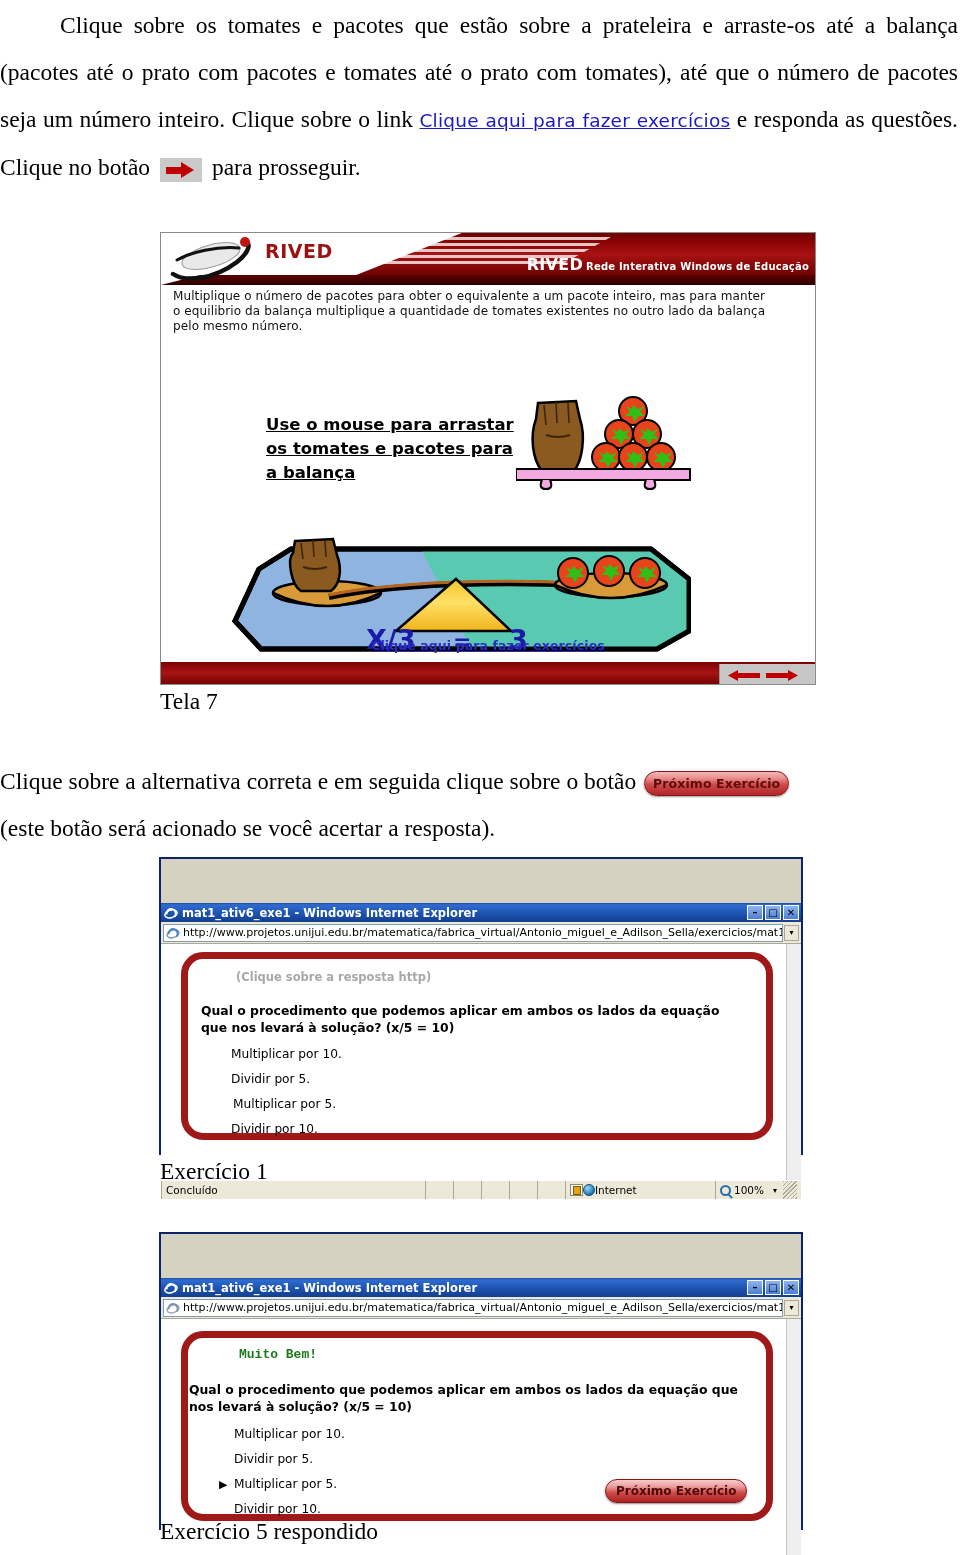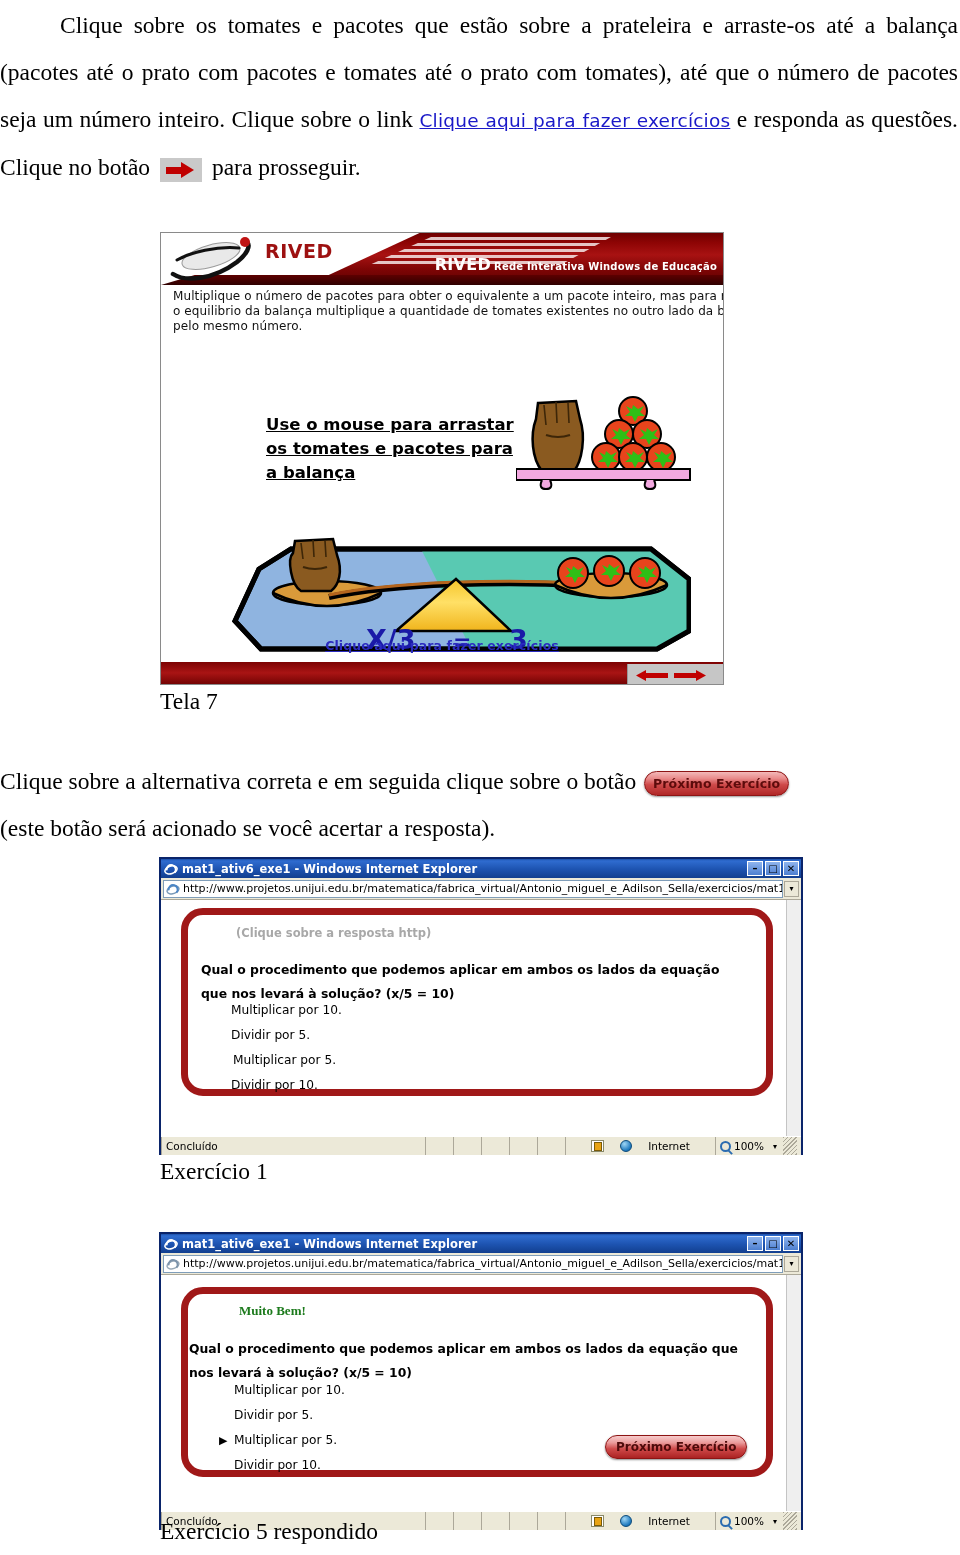--- a/index.html
+++ b/index.html
@@ -77,21 +77,21 @@
   .caption {
     position:absolute;
     font-family:Liberation Serif, serif;
     font-size:23.5px;
     color:#000;
   }
 
   
   #rived-panel{
     position:absolute; left:160px; top:232px;
-    width:564px; height:453px;
+    width:656px; height:453px;
     border:1px solid #8a8a8a;
     background:#ffffff;
     overflow:hidden;
   }
   .rived-header{
     position:relative; height:52px; width:100%;
     background:#ffffff;
     overflow:hidden;
   }
   .rived-header .redmass{
@@ -174,20 +174,21 @@
     border:2px solid #0a246a;
     background:#d6d2c2;
     font-family:"DejaVu Sans", sans-serif;
   }
   .ie-titlebar{
     height:19px;
     background:linear-gradient(to bottom,#1b4fa8 0%,#2f6cd0 10%,#1d53b0 55%,#123f8f 100%);
     display:flex; align-items:center; color:#fff;
     font-size:11.5px; font-weight:bold;
     padding-left:3px;
+    margin-top:44px;
   }
   .ie-title-text{ margin-left:4px; white-space:nowrap; }
   .ie-wbtns{ margin-left:auto; display:flex; gap:2px; padding-right:2px; }
   .ie-wbtn{
     width:16px; height:15px;
     background:linear-gradient(to bottom,#8fb4ee,#4d7fd0);
     border:1px solid #ffffff;
     color:#000; font-size:10px; font-weight:bold;
     display:flex; align-items:center; justify-content:center;
     line-height:1;
@@ -217,21 +218,21 @@
   }
   .ie-status{
     height:19px; background:#ece9d8;
     border-top:1px solid #fff;
     display:flex; align-items:center;
     font-size:10.5px; color:#000;
   }
   .st-cell{ border-left:1px solid #aca899; height:100%; display:flex; align-items:center; padding:0 4px; }
   .st-first{ flex:1 1 auto; padding-left:4px; }
   .st-blank{ width:28px; }
-  .st-zone{ width:150px; gap:16px;justify-content:center; }
+  .st-zone{ width:150px; gap:0; }
   .st-zoom{ width:86px; gap:3px; justify-content:flex-start; }
   .globe{
     width:12px;height:12px;border-radius:50%;
     background:radial-gradient(circle at 35% 30%,#9fd6f5,#1d78bd 70%,#125a93);
     border:1px solid #0c4a7a; flex:0 0 auto;
   }
   .seclock{
     width:13px;height:12px;background:#fff;border:1px solid #8a8a6a;
     position:relative; flex:0 0 auto;
   }
@@ -260,27 +261,27 @@
     border-radius:22px;
     background:#fff;
   }
   .quiz-hint{
     position:absolute;
     font-family:"DejaVu Sans", sans-serif;
     font-size:11.5px; font-weight:bold; color:#a8a8a8;
   }
   .quiz-ok{
     position:absolute;
-    font-family:Liberation Serif, serif;
+    font-family:Liberation Mono, monospace;
     font-size:13px; font-weight:bold; color:#1c7a1c;
   }
   .quiz-q{
     position:absolute;
     font-family:"DejaVu Sans", sans-serif;
-    font-size:12.4px; font-weight:bold; line-height:24px; color:#000;
+    font-size:12.4px; font-weight:bold; line-height:17px; color:#000;
   }
   .quiz-opt{
     position:absolute;
     font-family:"DejaVu Sans", sans-serif;
     font-size:12.2px; color:#000;
   }
   .opt-marker{
     position:absolute;
     font-size:11px; color:#000; line-height:1;
   }

